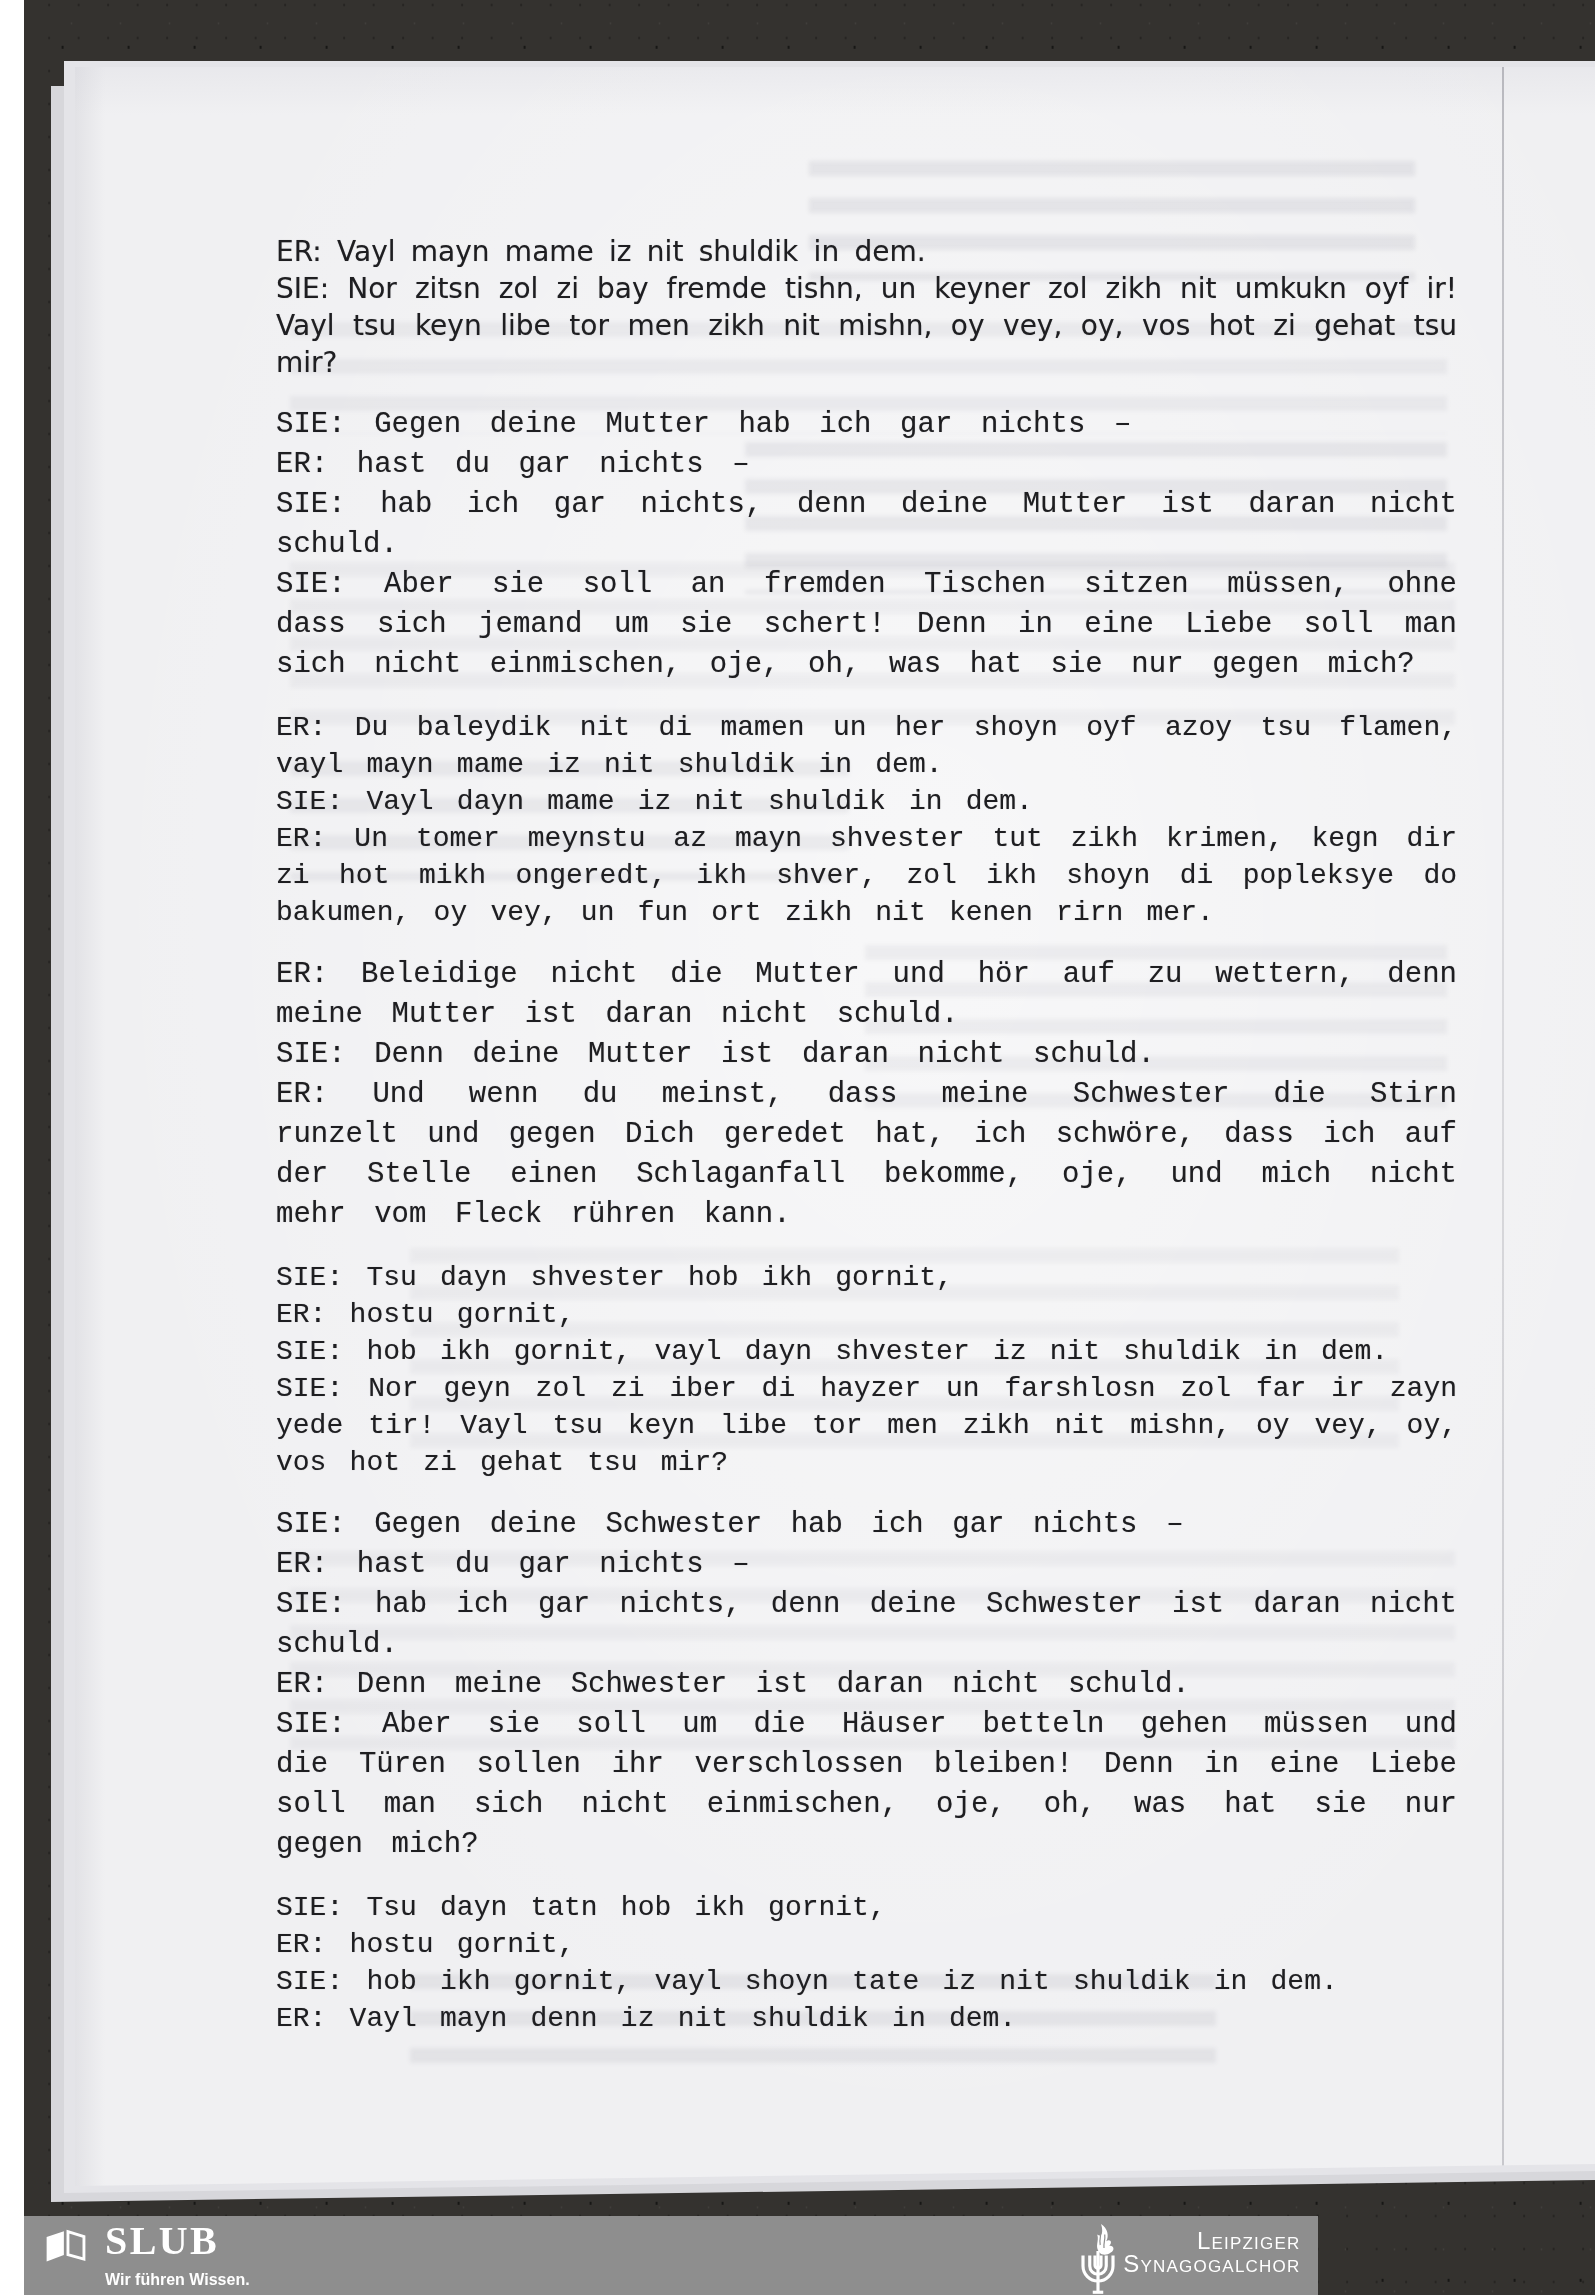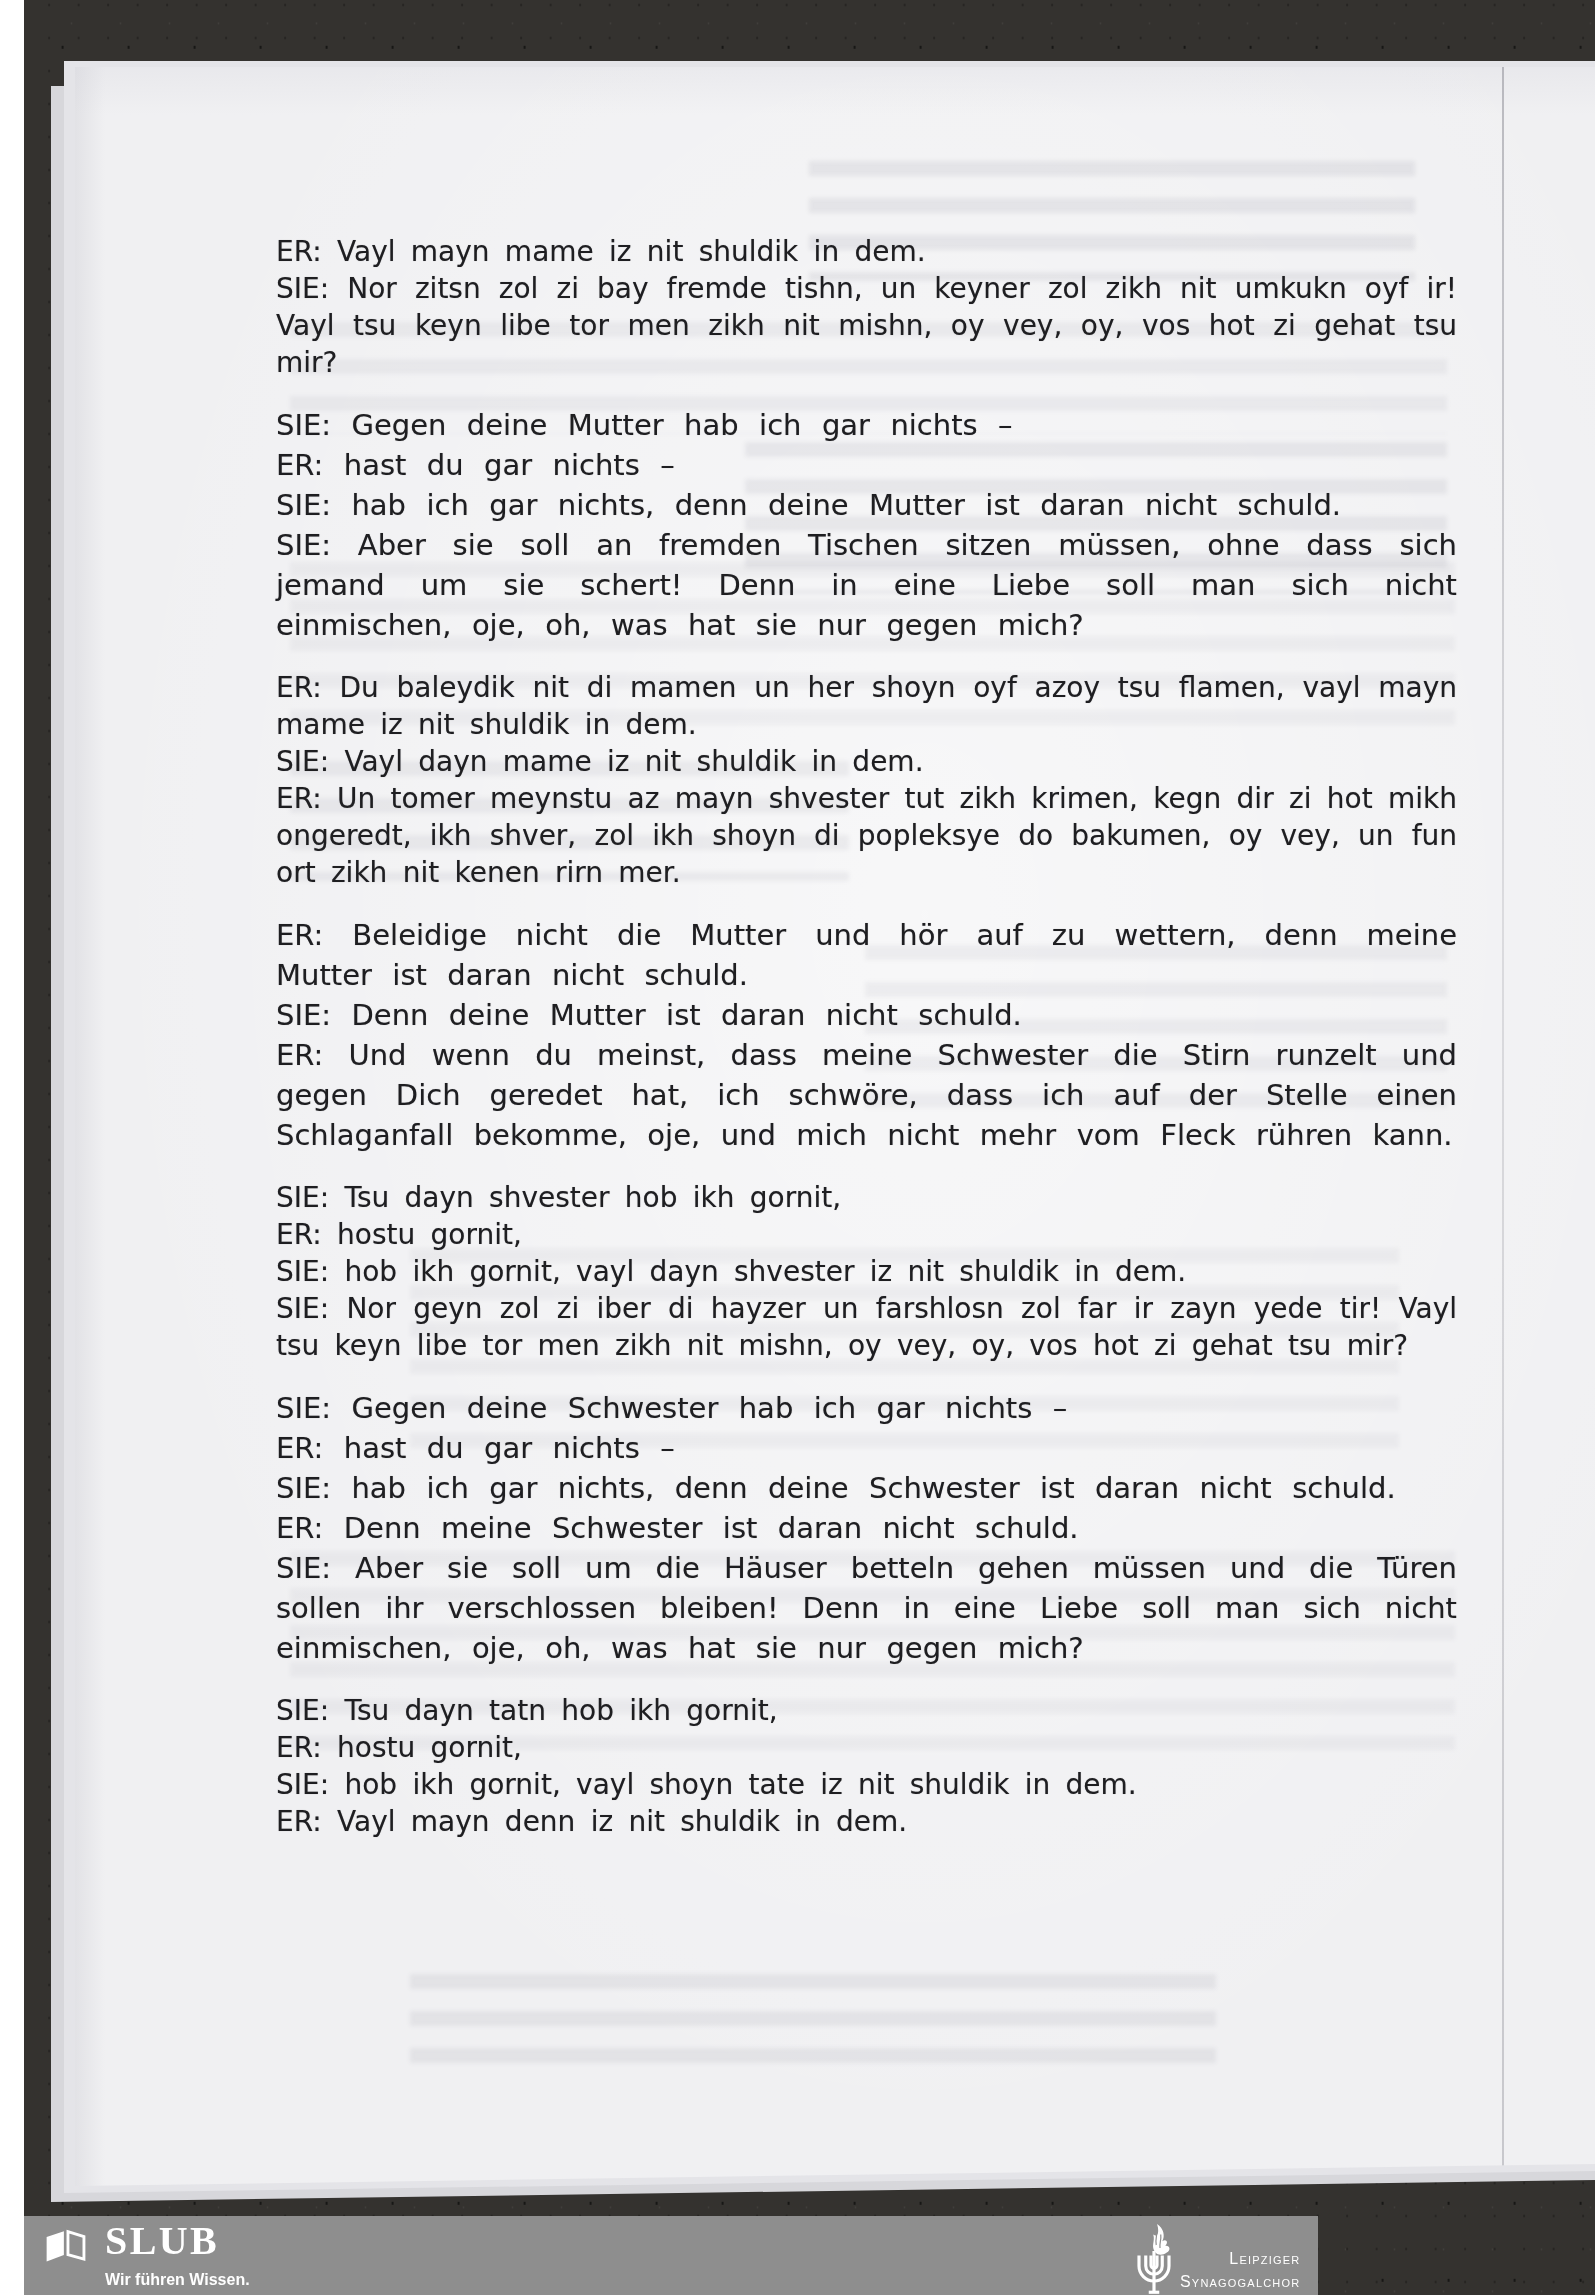--- a/index.html
+++ b/index.html
@@ -35,36 +35,36 @@
     background:linear-gradient(180deg, rgba(150,150,158,.6), rgba(150,150,158,.25) 40%, rgba(150,150,158,.45));}
   .ghost{position:absolute; filter:blur(2px);
     background-image:repeating-linear-gradient(180deg,
       rgba(118,118,134,.9) 0px, rgba(118,118,134,.9) 15px,
       rgba(118,118,134,0) 15px, rgba(118,118,134,0) 37px);}
   .dialogue{position:absolute; left:201px; top:166px; width:1181px; color:var(--ink);}
   .dialogue p{
     text-align:justify;
     text-shadow:0 0 0.8px rgba(30,30,33,.38);
   }
-  .section + .section{margin-top:24px;}
+  .section + .section{margin-top:24px;font-family:Liberation Mono, monospace;}
   .sec-yiddish p{font-size:28px; line-height:37px; word-spacing:6.4px;}
   .sec-german  p{font-size:29px; line-height:40px; word-spacing:11.2px;}
 
   .footerbar{position:absolute; left:0; top:2216px; width:1294px; height:80px; background:var(--footer-bar);}
   .slub{position:absolute; left:21px; top:2.4px; display:flex; align-items:flex-start;}
   .slub svg{width:41px; height:51px; margin-top:4.8px;}
   .slub-text{margin-left:19px; color:var(--footer-text);}
   .slub-name{font-family:"Liberation Serif",serif; font-weight:700; font-size:40px; line-height:45px; letter-spacing:2.4px;}
   .slub-tag{font-family:"Liberation Sans",sans-serif; font-weight:700; font-size:16px; line-height:24px; margin-top:4.8px;}
   .choir{position:absolute; right:17.6px; top:3.2px; display:flex; align-items:flex-end;}
   .choir svg{width:48px; height:75px; margin-right:1.6px; position:relative; top:1.6px;}
   .choir-text{
     text-align:right; color:var(--footer-text);
     font-family:"Liberation Sans",sans-serif; font-variant:small-caps;
-    font-size:16px; line-height:23px; letter-spacing:1.2px; padding-bottom:1px;
+    font-size:24px; line-height:23px; letter-spacing:1.2px; padding-bottom:19px;
   }
 </style>
 </head>
 <body>
 
 <div id="viewport">
 
   <div class="sheet sheet-under2"></div>
   <div class="sheet sheet-under1"></div>
 

